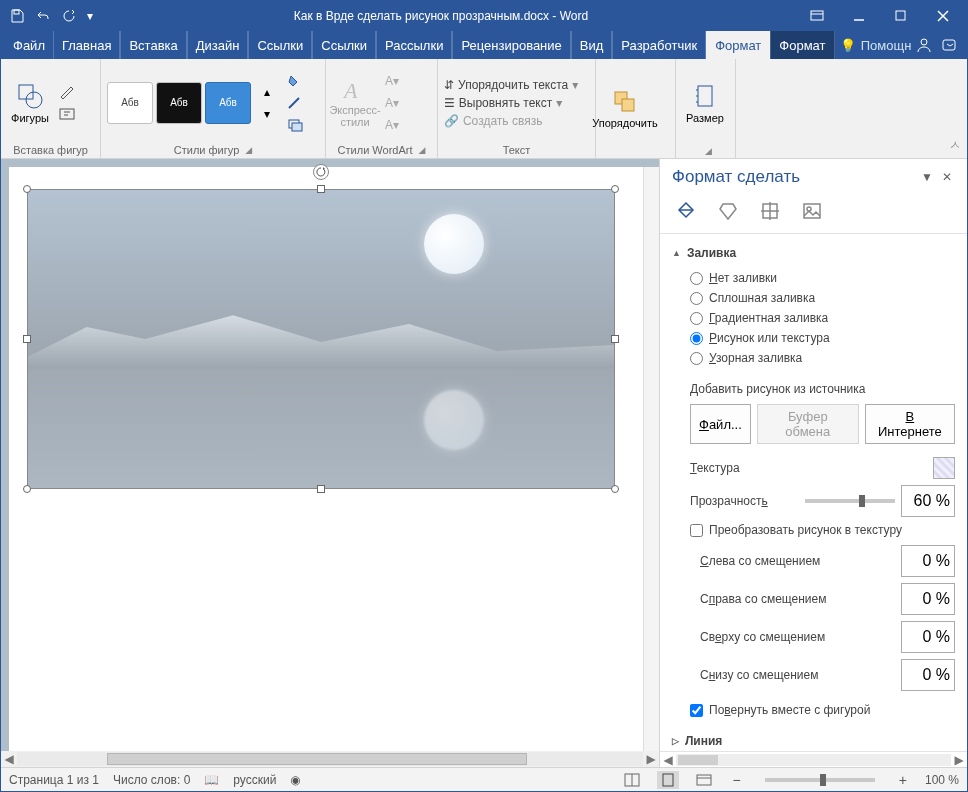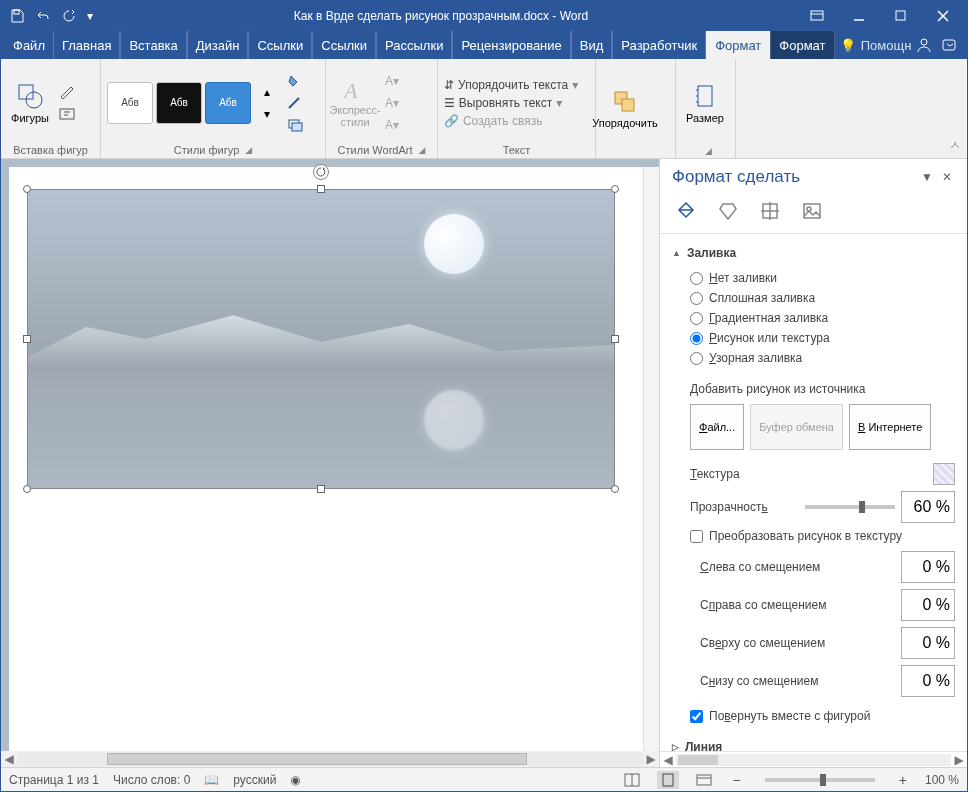--- a/index.html
+++ b/index.html
@@ -77,21 +77,21 @@
 .pane-tab svg { stroke: #888; fill: none; }
 .pane-body { flex: 1; overflow: auto; padding: 8px 12px; font-size: 12px; color: #444; }
 .section-hdr { display: flex; align-items: center; gap: 6px; font-weight: bold; color: #444; padding: 4px 0; cursor: pointer; }
 .section-hdr .tri { font-size: 9px; color: #666; }
 .radio-list { padding: 4px 0 8px 18px; }
 .radio-row, .check-row { display: flex; align-items: center; gap: 6px; padding: 3px 0; cursor: pointer; }
 .radio-row input, .check-row input { cursor: pointer; }
 .radio-row label u, .check-row label u { text-decoration: underline; }
 .subhdr { padding: 6px 0 4px 18px; color: #444; }
 .btnrow { display: flex; gap: 6px; padding: 4px 0 10px 18px; }
-.pbtn { border: 1px solid #ababab; background: #fdfdfd; padding: 16px 8px; font-size: 11px; cursor: pointer; text-align: center; }
+.pbtn { border: 1px solid #ababab; background: #fdfdfd; padding: 4px 8px; font-size: 13px; cursor: pointer; text-align: center; }
 .pbtn.disabled { color: #a0a0a0; border-color: #d4d4d4; background: #f5f5f5; cursor: default; }
 .proprow { display: flex; align-items: center; padding: 3px 0 3px 18px; gap: 6px; }
 .proprow .plabel { flex: 1; }
 .proprow .slider { width: 90px; height: 4px; background: #c9c9c9; position: relative; }
 .proprow .slider .sthumb { position: absolute; top: -4px; width: 6px; height: 12px; background: #666; left: 60%; }
 .valbox { width: 54px; border: 1px solid #ababab; padding: 6px 4px; font-size: 16px; text-align: right; }
 .texbtn { width: 22px; height: 22px; border: 1px solid #ababab; background: repeating-linear-gradient(45deg,#eef,#eef 3px,#dde 3px,#dde 6px); cursor: pointer; }
 .offset-group { padding: 2px 0 6px 28px; }
 .offset-row { display: flex; align-items: center; padding: 3px 0; }
 .offset-row .olabel { flex: 1; }

